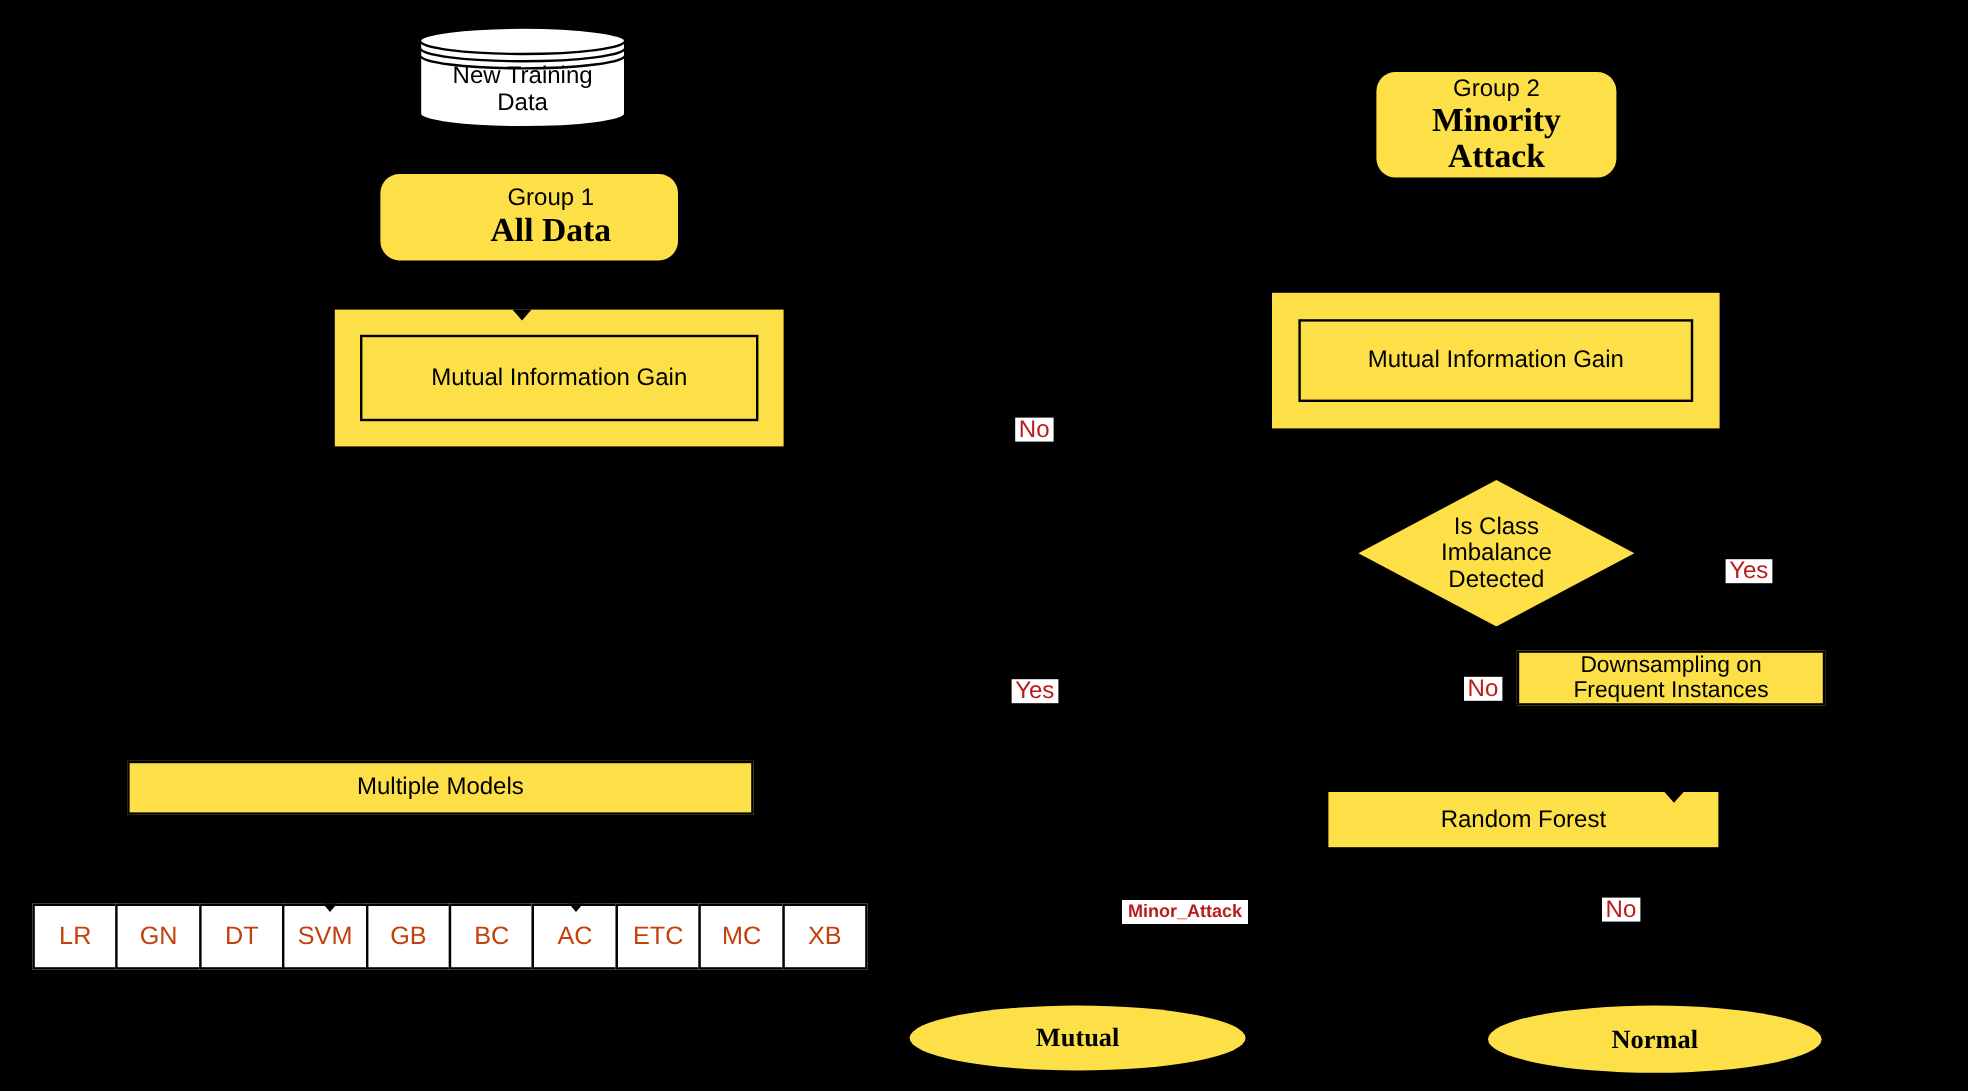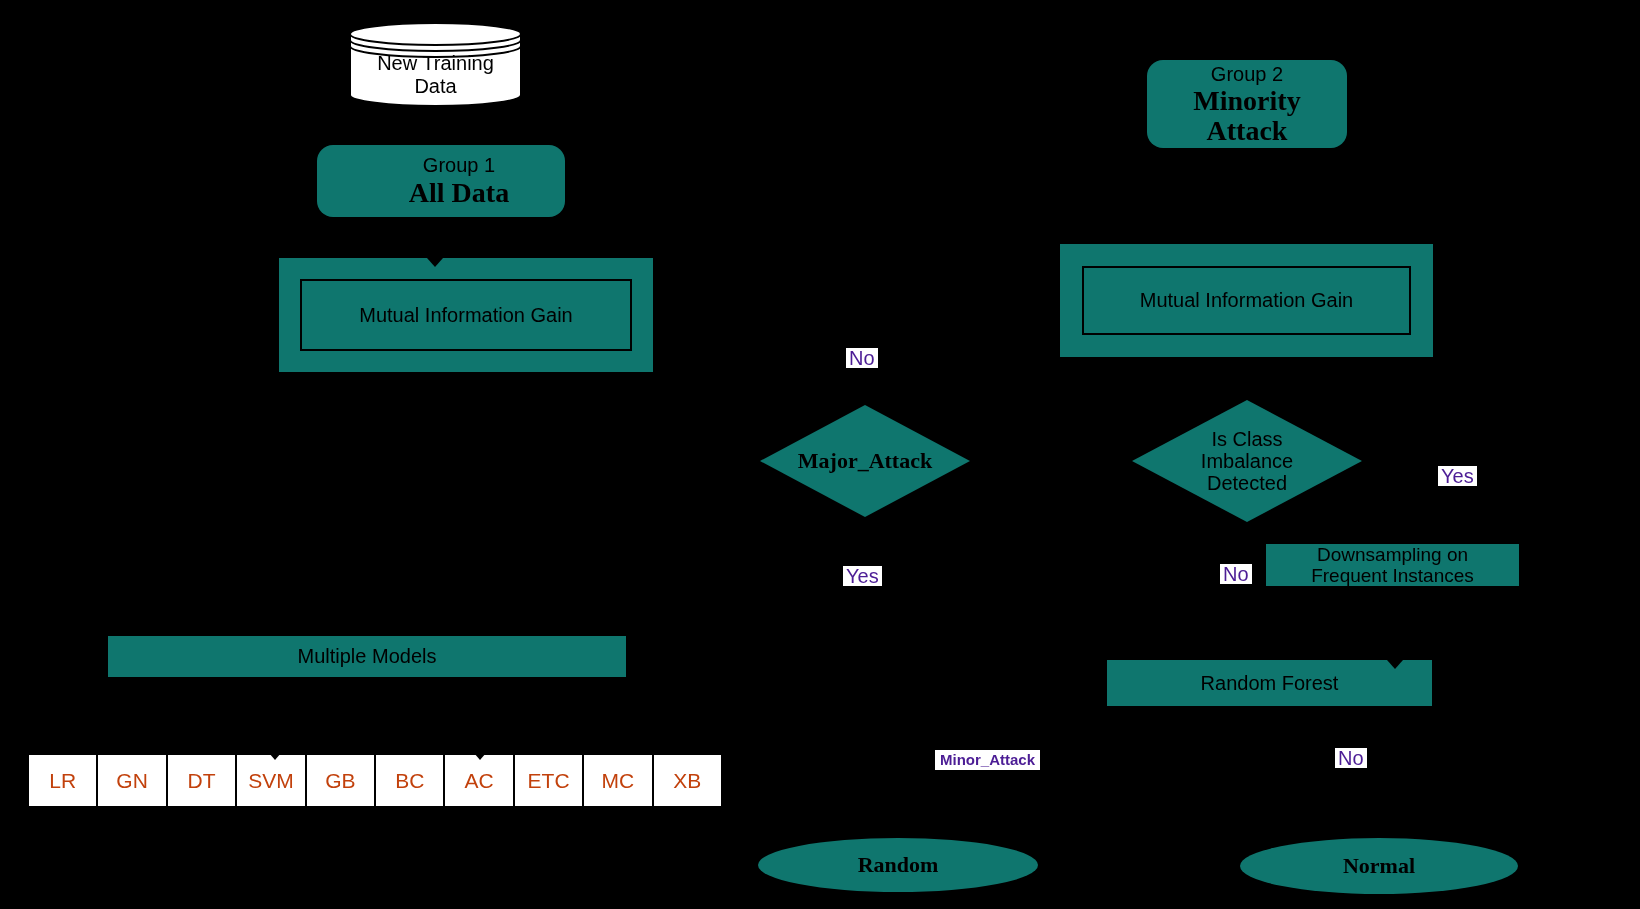--- a/index.html
+++ b/index.html
@@ -1,32 +1,32 @@
 <!DOCTYPE html>
 <html><head>
 <meta charset="utf-8">
 <style>
   html,body { margin:0; padding:0; background:#000; }
   #canvas {
     position:relative; width:1640px; height:909px; background:#000000;
     font-family:"Liberation Sans", sans-serif; overflow:hidden;
   }
   .node {
-    position:absolute; background:#0f766e; color:#000000;
+    position:absolute; background:#fde047; color:#000000;
     display:flex; flex-direction:column; align-items:center; justify-content:center;
     text-align:center; box-sizing:border-box;
   }
   .plain { border:2px solid #000000; }
   .rounded { border-radius:16px; }
   .sans20 { font-size:20px; line-height:23px; }
   .serifbold { font-family:"Liberation Serif", serif; font-weight:bold; }
   .diamond { clip-path:polygon(50% 0, 100% 50%, 50% 100%, 0 50%); }
   .ellipse { border-radius:50%; }
   .chip {
-    position:absolute; background:#ffffff; color:#4c1d95;
+    position:absolute; background:#ffffff; color:#b91c1c;
     font-size:20px; line-height:20px; padding:0 3px; white-space:nowrap;
   }
   .innerbox {
     border:2px solid #000000; display:flex; align-items:center; justify-content:center;
     box-sizing:border-box; width:100%; height:100%;
   }
   .arrowhead {
     position:absolute; width:0; height:0;
     border-left:8px solid transparent; border-right:8px solid transparent;
     border-top:9px solid #000000;
@@ -77,23 +77,20 @@
   </div>
 
   <div class="node" style="left:1060px; top:244px; width:373px; height:113px; padding:22px;">
     <div class="innerbox sans20">
       <span>Mutual Information Gain</span>
     </div>
   </div>
 
   <div class="chip" style="left:846px; top:348px;">No</div>
 
-  <div class="node diamond serifbold" style="left:760px; top:405px; width:210px; height:112px; font-size:22px;">
-    <span>Major_Attack</span>
-  </div>
 
   <div class="chip" style="left:843px; top:566px;">Yes</div>
 
   <div class="node diamond" style="left:1132px; top:400px; width:230px; height:122px; font-size:20px; line-height:22px;justify-content:center;">
     <div>Is Class</div>
     <div>Imbalance</div>
     <div>Detected</div>
   </div>
 
   <div class="chip" style="left:1438px; top:466px;">Yes</div>
@@ -127,20 +124,20 @@
   <div class="node sans20" style="left:1107px; top:660px; width:325px; height:46px;">
     <span>Random Forest</span>
   </div>
   <div class="arrowhead" style="left:1387px; top:660px;"></div>
 
   <div class="chip" style="left:935px; top:750px; font-size:15px; line-height:18px; font-weight:bold; padding:1px 5px;text-align:center;">Minor_Attack</div>
 
   <div class="chip" style="left:1335px; top:748px;">No</div>
 
   <div class="node ellipse serifbold" style="left:758px; top:838px; width:280px; height:54px; font-size:22px;">
-    <span>Random</span>
+    <span>Mutual</span>
   </div>
 
   <div class="node ellipse serifbold" style="left:1240px; top:838px; width:278px; height:56px; font-size:22px;">
     <span>Normal</span>
   </div>
 
 </div>
 
 </body></html>

